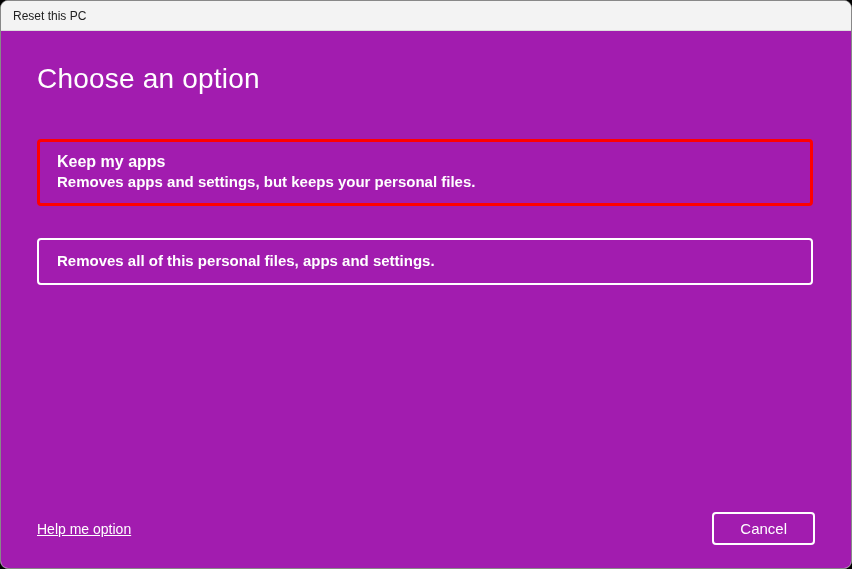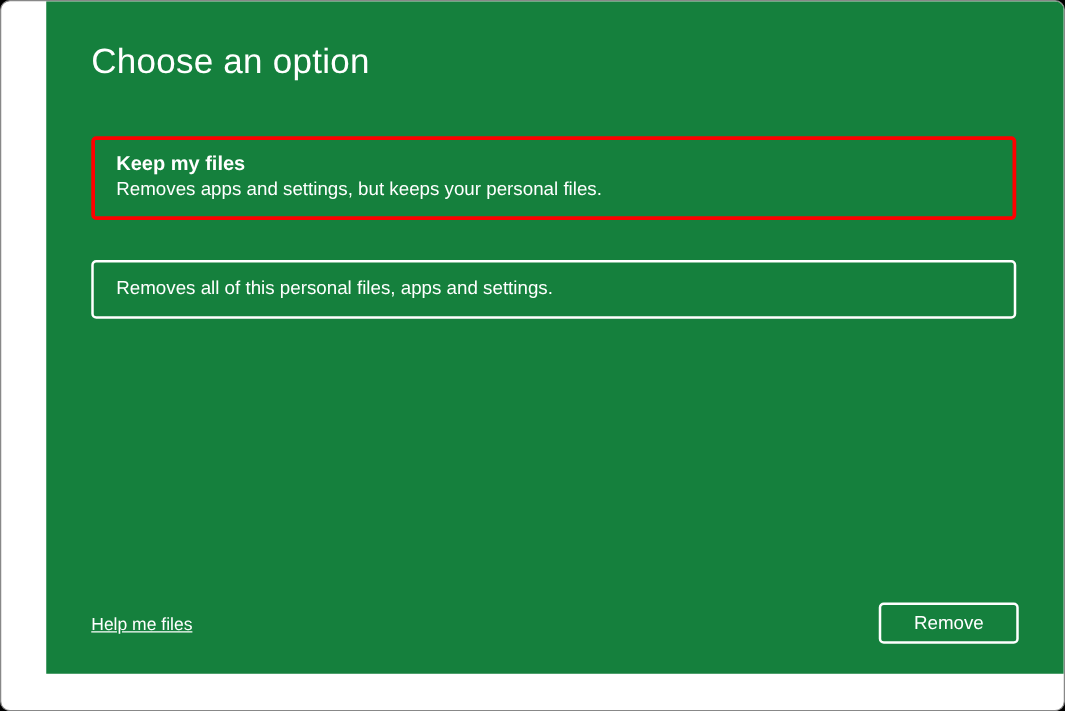--- a/index.html
+++ b/index.html
@@ -26,26 +26,25 @@
       height: 30px;
       padding: 6px 12px;
       background: #f3f3f3;
       border-bottom: 1px solid #ddd;
       font-size: 12px;
       color: #222;
       display: flex;
       align-items: center;
     }
     .content {
-      background: #15803d;
+      background: #a21caf;
       height: calc(569px - 31px);
       padding: 32px 38px 24px 36px;
       color: #fff;
       position: relative;
-      margin-left: 36px;
     }
     .heading {
       font-size: 28px;
       font-weight: 400;
       margin-bottom: 44px;
       letter-spacing: 0.2px;
     }
     .option {
       border: 2px solid #fff;
       border-radius: 4px;
@@ -57,21 +56,21 @@
       border: 3px solid #ff0000;
       padding: 11px 17px 13px 17px;
     }
     .option-title {
       font-size: 16px;
       font-weight: 700;
       margin-bottom: 2px;
     }
     .option-desc {
       font-size: 15px;
-      font-weight: 400;
+      font-weight: 700;
     }
     .footer {
       position: absolute;
       bottom: 24px;
       left: 36px;
       right: 36px;
       display: flex;
       justify-content: space-between;
       align-items: center;
     }
@@ -89,30 +88,33 @@
       font-size: 15px;
       padding: 6px 26px;
       cursor: pointer;
       font-family: inherit;
     }
   </style>
 </head>
 <body>
 
 <div class="window">
+  <div class="titlebar">
+    <span>Reset this PC</span>
+  </div>
   <div class="content">
     <h1 class="heading">Choose an option</h1>
 
     <div class="option highlighted">
-      <div class="option-title">Keep my files</div>
+      <div class="option-title">Keep my apps</div>
       <div class="option-desc">Removes apps and settings, but keeps your personal files.</div>
     </div>
 
     <div class="option">
       <div class="option-desc">Removes all of this personal files, apps and settings.</div>
     </div>
 
     <div class="footer">
-      <a class="help-link">Help me files</a>
-      <button class="cancel-btn">Remove</button>
+      <a class="help-link">Help me option</a>
+      <button class="cancel-btn">Cancel</button>
     </div>
   </div>
 </div>
 
 </body></html>

